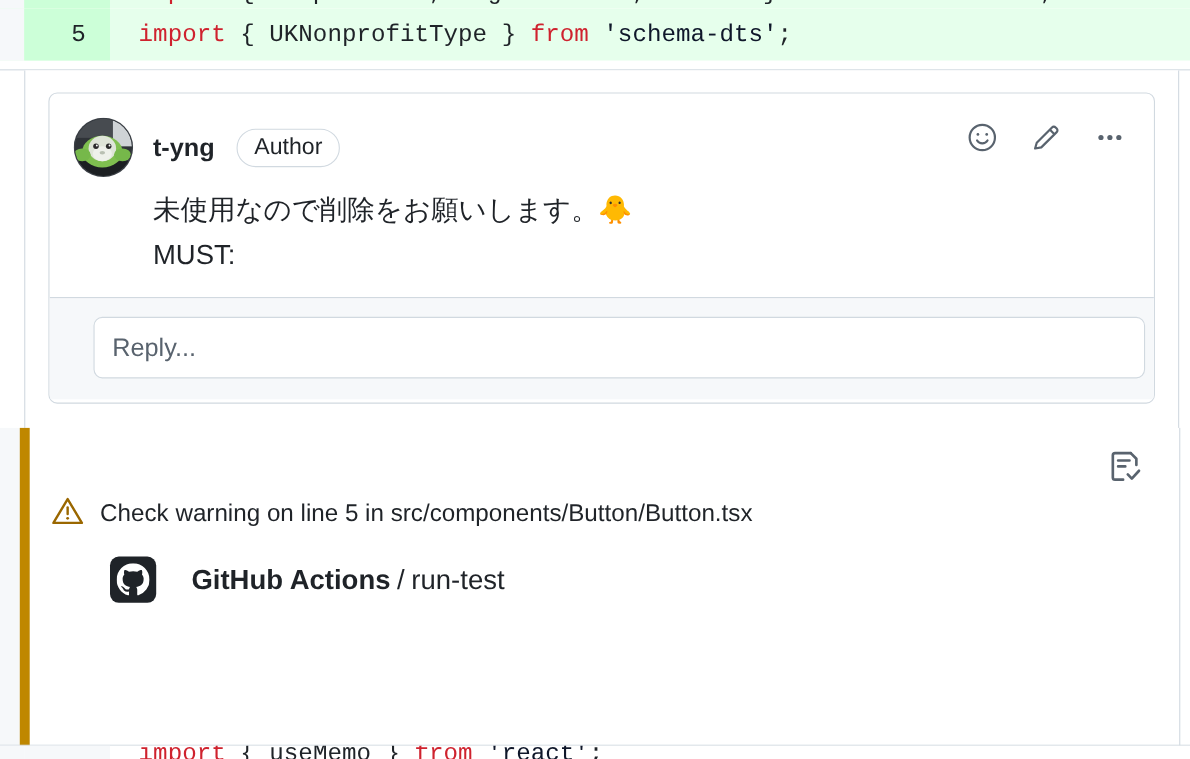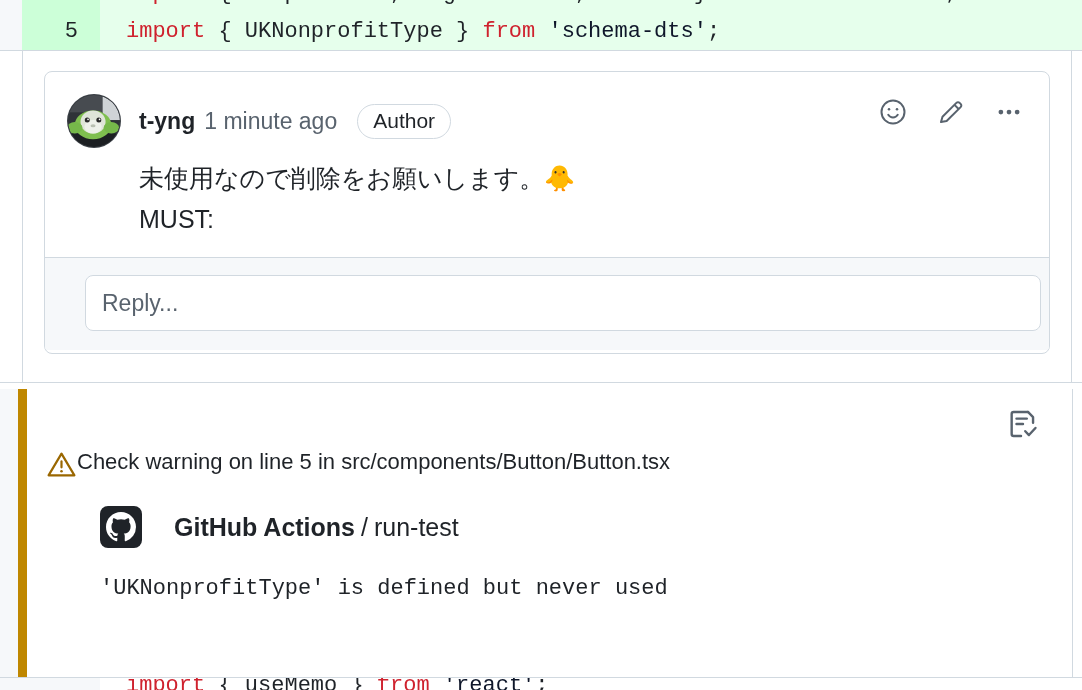--- a/index.html
+++ b/index.html
@@ -41,21 +41,21 @@
     position:absolute; left:0; top:8px; width:1082px; height:47px;
   }
   .line-bottom {
     position:absolute; left:0; top:678px; width:1082px; height:12px;
     overflow:hidden;
   }
   .line-bottom .inner { position:relative; top:-6px; }
 
   
   .convo {
-    position:absolute; left:0; top:50px; width:1082px; height:333px;
+    position:absolute; left:0; top:63px; width:1082px; height:333px;
     background:#fff;
     border-top: 1px solid #d1d9e0;
     border-bottom: 1px solid #d1d9e0;
   }
   .convo-inner {
     position:absolute; left:22px; top:0; right:10px; bottom:0;
     background:#fff; border-left:1px solid #d1d9e0; border-right:1px solid #d1d9e0;
   }
   .thread-card {
     position:absolute; left:21px; top:20px; right:21px; bottom:28px;
@@ -112,21 +112,21 @@
   .annotation {
     position:absolute; left:0; top:389px; width:1082px; height:289px;
     background:#fff;
   }
   .annot-pad { position:absolute; left:0; top:0; width:22px; height:100%; background:#f6f8fa; }
   .annot-bar { position:absolute; left:18px; top:0; width:9px; height:100%; background:#bf8700; }
   .annot-right-edge { position:absolute; right:9px; top:0; width:1px; height:100%; background:#d1d9e0; }
   .annot-bottom-edge { position:absolute; left:0; right:0; bottom:0; height:1px; background:#d1d9e0; }
   .annot-content { position:absolute; left:46px; top:0; right:12px; height:100%; }
 
-  .warn-row { display:flex; align-items:flex-start; padding-top: 60px; }
+  .warn-row { display:flex; align-items:flex-end; gap:14px; padding-top: 60px; }
   .warn-icon { width:31px; height:31px; flex:none; color:#9a6700; }
   .warn-text { font-size: 22px; color:#1f2328; }
 
   .check-tool { display:flex; align-items:center; gap:32px; margin-top: 26px; margin-left: 54px; }
   .gh-logo {
     width: 42px; height: 42px; border-radius: 8px; background:#1f2328;
     display:flex; align-items:center; justify-content:center; flex:none;
     color:#fff;
   }
   .tool-name { font-size: 25px; font-weight: 700; color:#1f2328; }
@@ -198,21 +198,20 @@
                   <circle cx="32" cy="26" r="2.6" fill="#2b2b2b"></circle>
                   <circle cx="20.8" cy="25.2" r="0.9" fill="#fff"></circle>
                   <circle cx="32.8" cy="25.2" r="0.9" fill="#fff"></circle>
                   <ellipse cx="26" cy="32" rx="2.6" ry="1.6" fill="#b9c0b2"></ellipse>
                   <ellipse cx="7" cy="34" rx="8" ry="6" fill="#76b84a"></ellipse>
                   <ellipse cx="45" cy="34" rx="8" ry="6" fill="#76b84a"></ellipse>
                 </g>
               </svg>
             </div>
             <span class="author-name">t-yng</span>
-            <span class="timestamp">1 minute ago</span>
             <span class="author-badge">Author</span>
           </div>
 
           <div class="comment-actions">
             <span class="act-btn">
               <svg width="30" height="30" viewBox="0 0 24 24" fill="none" stroke="currentColor" stroke-width="1.6">
                 <circle cx="12" cy="12" r="9.2"></circle>
                 <circle cx="8.8" cy="9.8" r="1" fill="currentColor" stroke="none"></circle>
                 <circle cx="15.2" cy="9.8" r="1" fill="currentColor" stroke="none"></circle>
                 <path d="M8.2 14.2c.9 1.4 2.2 2.1 3.8 2.1s2.9-.7 3.8-2.1" stroke-linecap="round"></path>
@@ -282,21 +281,20 @@
           <svg width="30" height="30" viewBox="0 0 16 16" fill="currentColor">
             <path d="M8 0C3.58 0 0 3.58 0 8c0 3.54 2.29 6.53 5.47 7.59.4.07.55-.17.55-.38 0-.19-.01-.82-.01-1.49-2.01.37-2.53-.49-2.69-.94-.09-.23-.48-.94-.82-1.13-.28-.15-.68-.52-.01-.53.63-.01 1.08.58 1.23.82.72 1.21 1.87.87 2.33.66.07-.52.28-.87.51-1.07-1.78-.2-3.64-.89-3.64-3.95 0-.87.31-1.59.82-2.15-.08-.2-.36-1.02.08-2.12 0 0 .67-.21 2.2.82a7.4 7.4 0 0 1 2-.27c.68 0 1.36.09 2 .27 1.53-1.04 2.2-.82 2.2-.82.44 1.1.16 1.92.08 2.12.51.56.82 1.27.82 2.15 0 3.07-1.87 3.75-3.65 3.95.29.25.54.73.54 1.48 0 1.07-.01 1.93-.01 2.2 0 .21.15.46.55.38A8.01 8.01 0 0 0 16 8c0-4.42-3.58-8-8-8z"></path>
           </svg>
         </span>
         <span>
           <span class="tool-name">GitHub Actions</span><span class="tool-sep">/</span><span class="tool-job">run-test</span>
         </span>
       </div>
 
 
-      <div class="annot-msg">'UKNonprofitType' is defined but never used</div>
     </div>
   </div>
 
   <div class="line-bottom">
     <div class="inner">
       <div class="diff-line" style="height:28px; background:#fff;">
         <div class="gutter-pad"></div>
         <div class="gutter-num" style="background:#f6f8fa; color:#59636e;"></div>
         <div class="code-body">
           <span class="tok-kw">import</span><span class="tok-pln"> { </span><span class="tok-pln">useMemo</span><span class="tok-pln"> } </span><span class="tok-kw">from</span><span class="tok-pln"> </span><span class="tok-str">'react'</span><span class="tok-pln">;</span>

